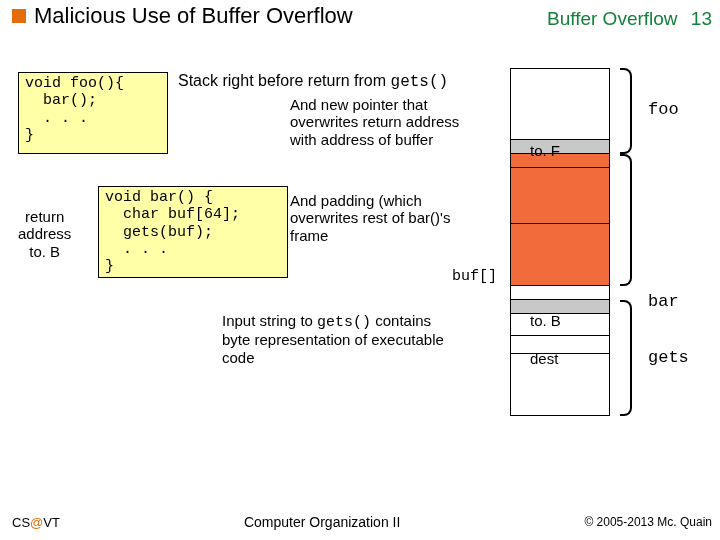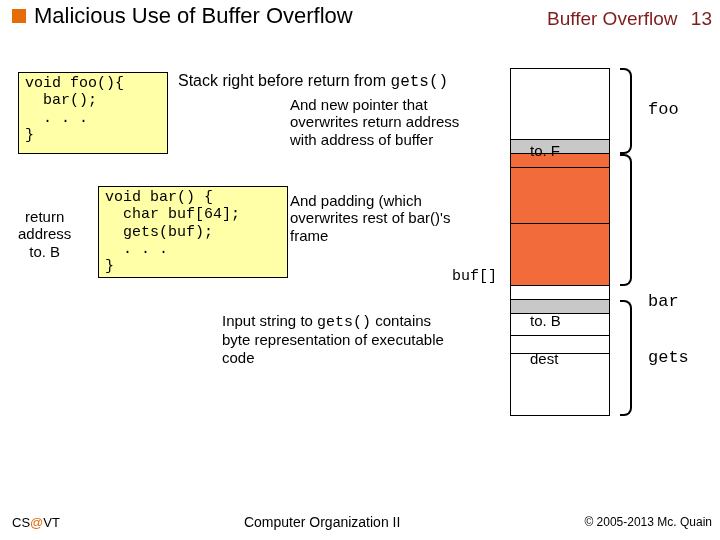--- a/index.html
+++ b/index.html
@@ -25,21 +25,21 @@
   }
   .title-text {
     font-size: 22px;
     color: #000;
   }
   .header-right {
     position: absolute;
     top: 8px;
     right: 8px;
     font-size: 19px;
-    color: #7f1d1d;
+    color: #15803d;
   }
   .header-right .num { margin-left: 8px; }
   .content { position: relative; width: 652px; height: 508px; }
   .codebox {
     position: absolute;
     background: #ffffa8;
     border: 1px solid #000;
     font-family: "Courier New", monospace;
     font-size: 15px;
     line-height: 1.15;

